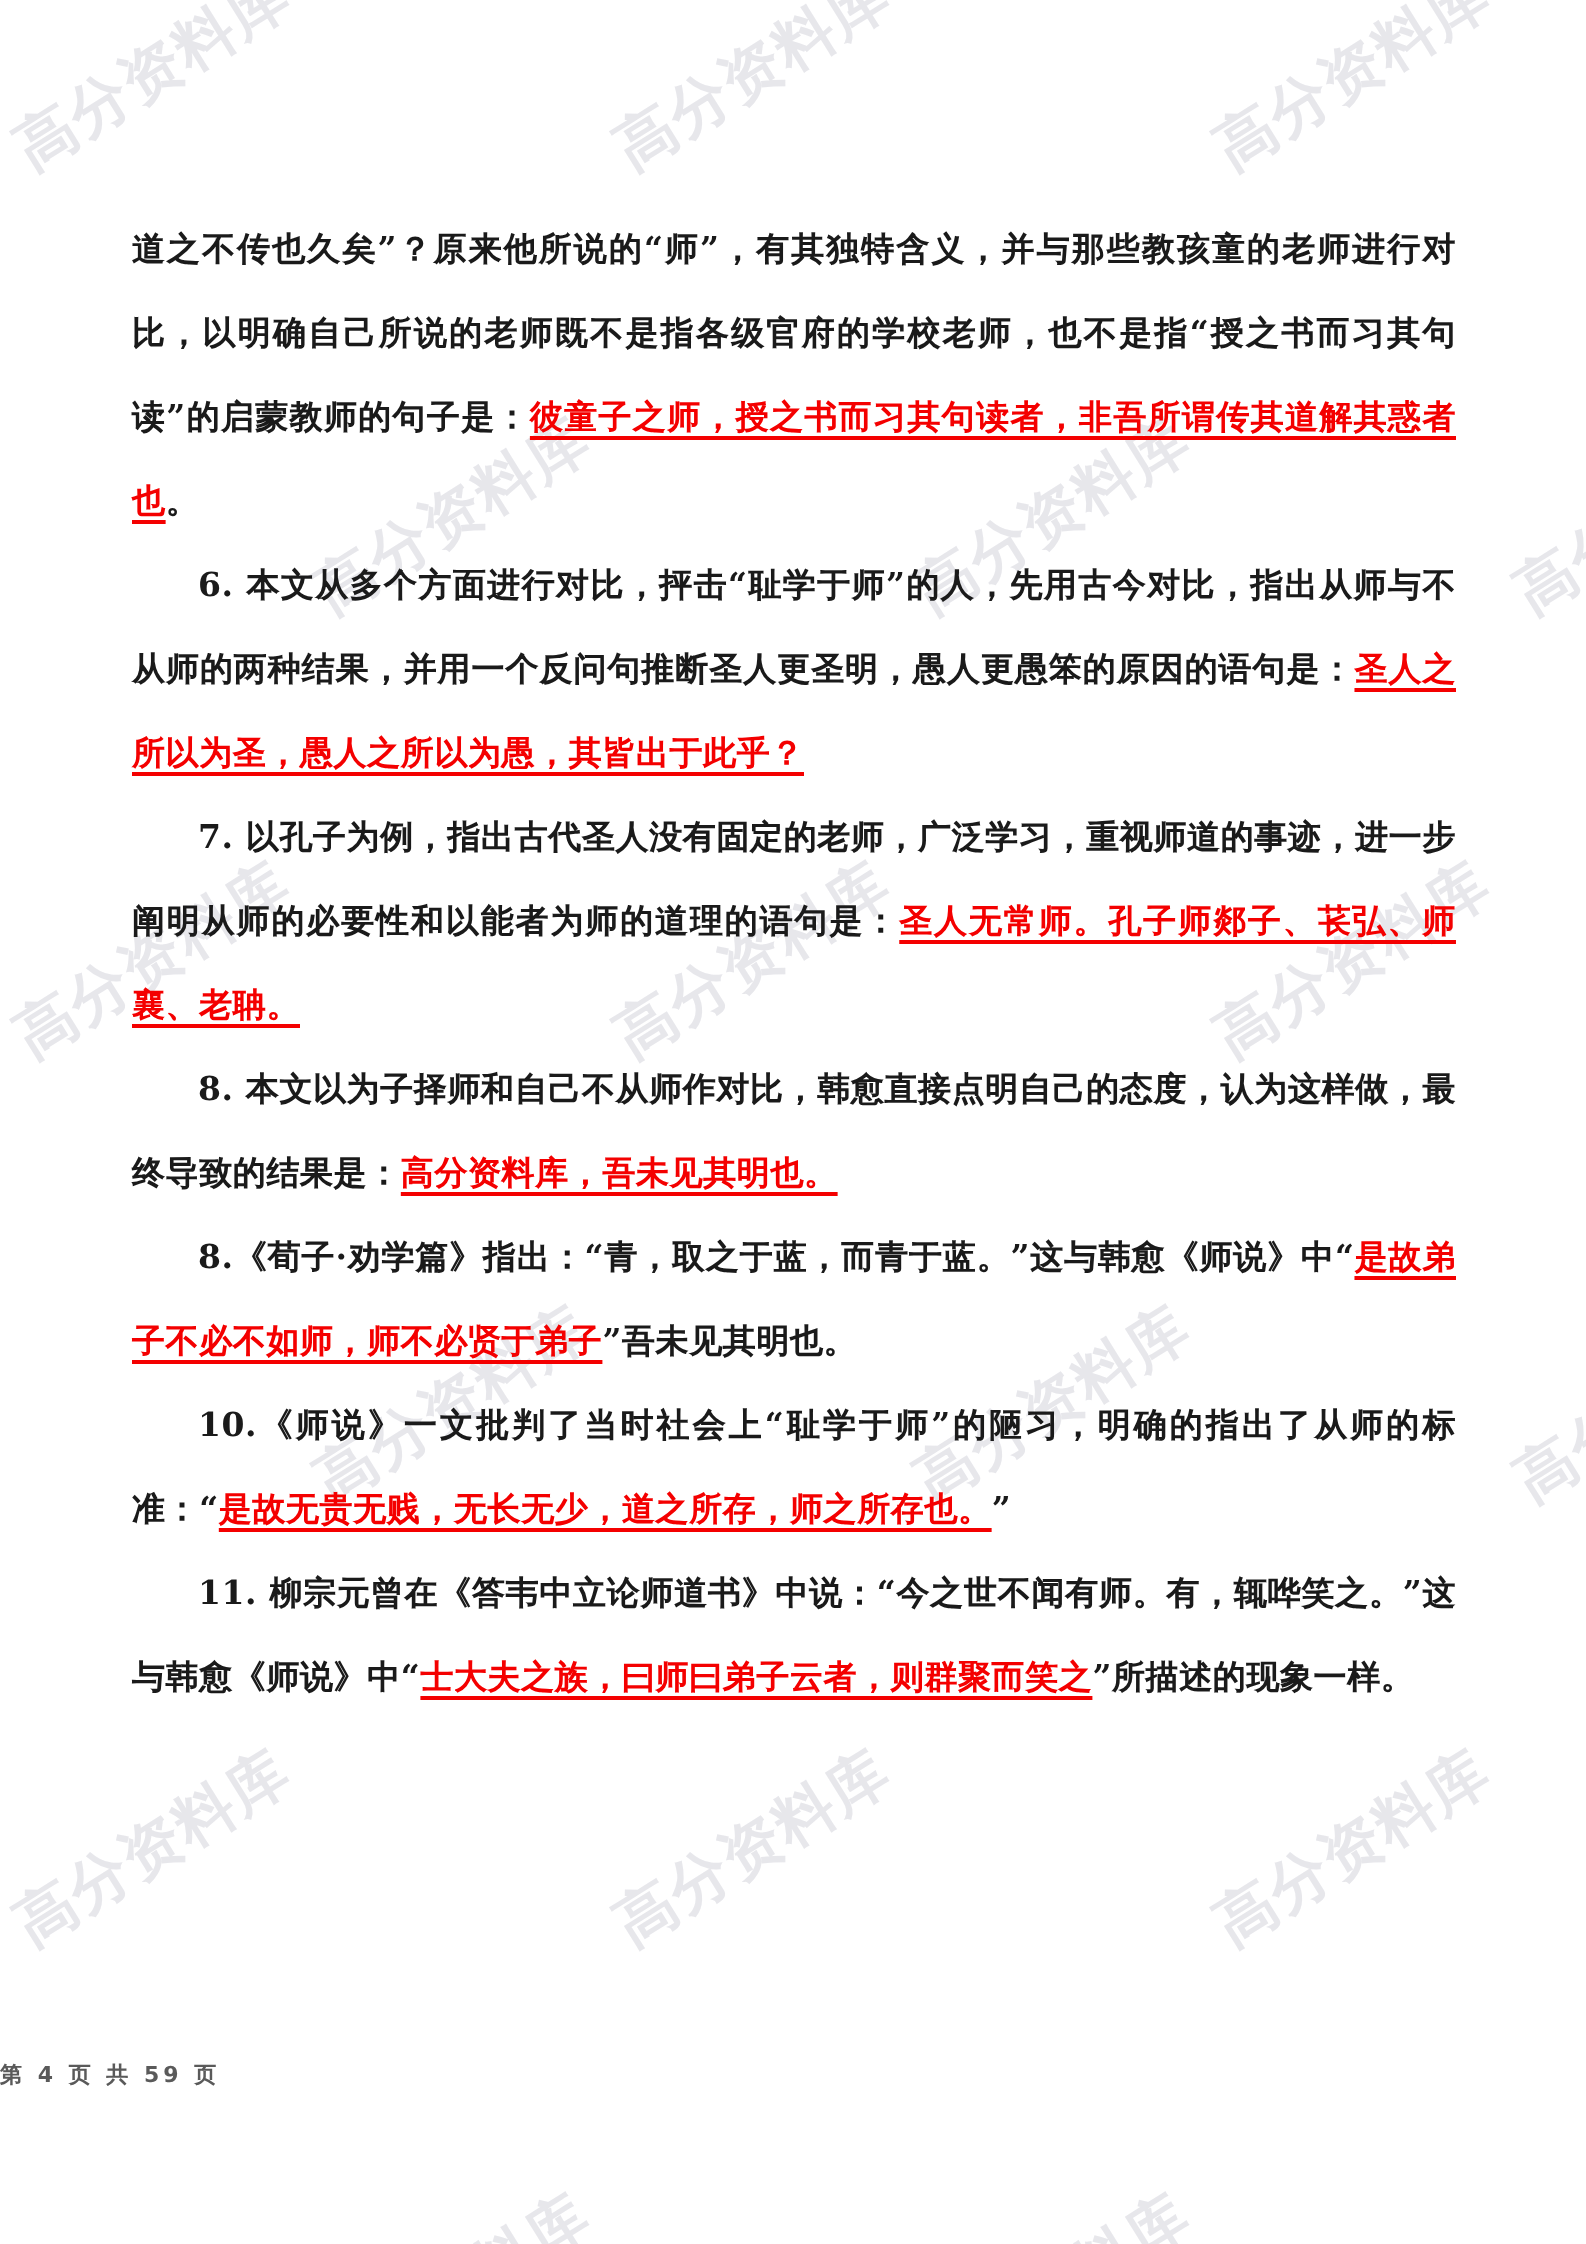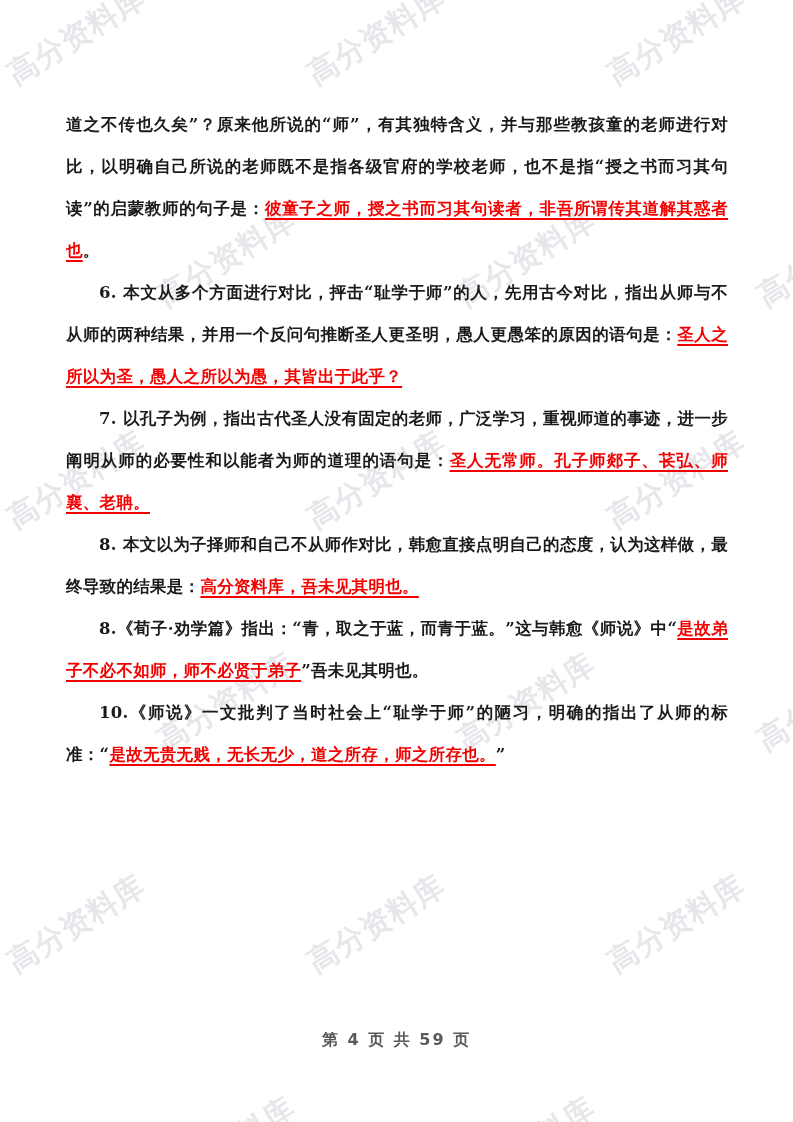--- a/index.html
+++ b/index.html
@@ -75,23 +75,23 @@
     text-underline-offset: 4px;
     text-decoration-thickness: 1.5px;
   }
 
   
   .footer {
     position: absolute;
     left: 0;
     top: 1030px;
     width: 793px;
-    text-align: center;
+    text-align: left;
     font-family: "DejaVu Sans", "Liberation Sans", sans-serif;
-    font-size: 16px;
+    font-size: 11px;
     font-weight: 700;
     color: #5a5a5a;
     letter-spacing: 2px;
     z-index: 3;
   }
 </style>
 </head>
 <body>
 
 <div class="page">
@@ -121,20 +121,21 @@
     </div>
 
   <div class="content">
     <div class="body-text">
         <p class="para"><span>道之不传也久矣”？原来他所说的“师”，有其独特含义，并与那些教孩童的老师进行对比，以明确自己所说的老师既不是指各级官府的学校老师，也不是指“授之书而习其句读”的启蒙教师的句子是：</span><span class="hl">彼童子之师，授之书而习其句读者，非吾所谓传其道解其惑者也</span><span>。</span></p>
         <p class="para indent"><span>6. 本文从多个方面进行对比，抨击“耻学于师”的人，先用古今对比，指出从师与不从师的两种结果，并用一个反问句推断圣人更圣明，愚人更愚笨的原因的语句是：</span><span class="hl">圣人之所以为圣，愚人之所以为愚，其皆出于此乎？</span></p>
         <p class="para indent"><span>7. 以孔子为例，指出古代圣人没有固定的老师，广泛学习，重视师道的事迹，进一步阐明从师的必要性和以能者为师的道理的语句是：</span><span class="hl">圣人无常师。孔子师郯子、苌弘、师襄、老聃。</span></p>
         <p class="para indent"><span>8. 本文以为子择师和自己不从师作对比，韩愈直接点明自己的态度，认为这样做，最终导致的结果是：</span><span class="hl">高分资料库，吾未见其明也。</span></p>
         <p class="para indent"><span>8.《荀子·劝学篇》指出：“青，取之于蓝，而青于蓝。”这与韩愈《师说》中“</span><span class="hl">是故弟子不必不如师，师不必贤于弟子</span><span>”吾未见其明也。</span></p>
         <p class="para indent"><span>10.《师说》一文批判了当时社会上“耻学于师”的陋习，明确的指出了从师的标准：“</span><span class="hl">是故无贵无贱，无长无少，道之所存，师之所存也。</span><span>”</span></p>
+        <p class="para indent"><span>11. 柳宗元曾在《答韦中立论师道书》中说：“今之世不闻有师。有，辄哗笑之。”这与韩愈《师说》中“</span><span class="hl">士大夫之族，曰师曰弟子云者，则群聚而笑之</span><span>”所描述的现象一样。</span></p>
       </div>
   </div>
 
   <div class="footer">
     <span>第 4 页 共 59 页</span>
   </div>
 
 </div>
 
 </body></html>

